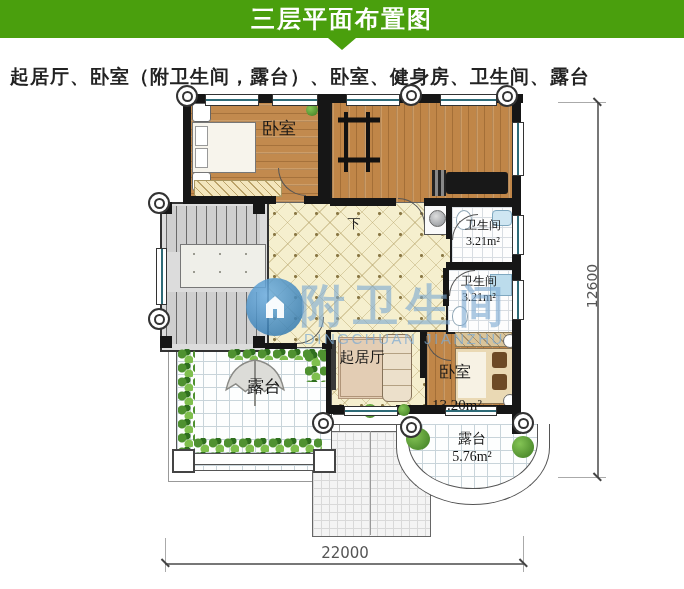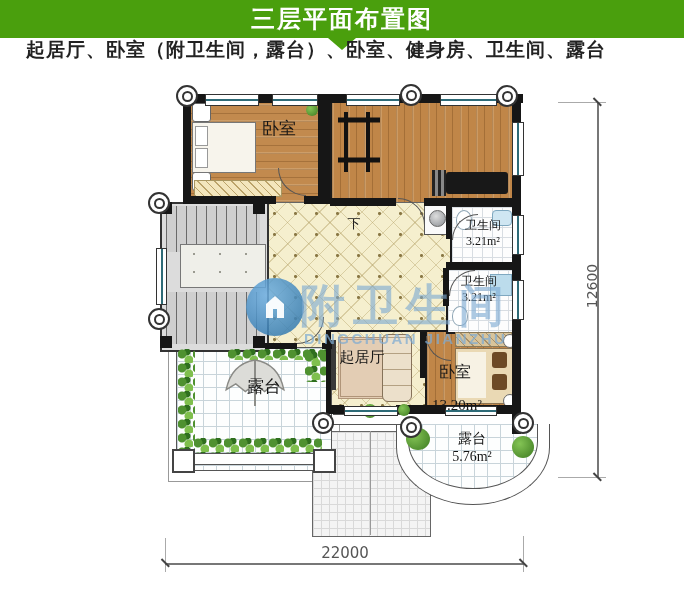--- a/index.html
+++ b/index.html
@@ -3,21 +3,21 @@
 <meta charset="utf-8">
 <style>
   html,body{margin:0;padding:0;}
   body{width:684px;height:589px;position:relative;background:#fff;overflow:hidden;
        font-family:"Liberation Serif","DejaVu Serif",serif;}
   .abs{position:absolute;}
   
   .hdr{left:0;top:0;width:684px;height:38px;background:#4a9f0d;display:flex;align-items:center;justify-content:center;}
   .hdr-t{color:#fff;font-size:24px;font-weight:bold;letter-spacing:2px;font-family:"Liberation Sans","DejaVu Sans",sans-serif;}
   .tri{left:328px;top:38px;width:0;height:0;border-left:14px solid transparent;border-right:14px solid transparent;border-top:12px solid #4a9f0d;}
-  .sub{left:0;top:37px;width:600px;text-align:center;font-size:19px;color:#222;font-weight:600;letter-spacing:1px;margin-left:16px;}
+  .sub{left:0;top:64px;width:600px;text-align:center;font-size:19px;color:#222;font-weight:600;letter-spacing:1px;}
   
   .woodH{background-color:#c28a4e;background-image:
     repeating-linear-gradient(0deg,rgba(255,245,225,.18) 0 2px,transparent 2px 16px),
     repeating-linear-gradient(0deg,rgba(92,52,12,.28) 0 1px,transparent 1px 8px);}
   .woodV{background-color:#c08648;background-image:
     repeating-linear-gradient(90deg,rgba(255,245,225,.18) 0 2px,transparent 2px 16px),
     repeating-linear-gradient(90deg,rgba(92,52,12,.28) 0 1px,transparent 1px 8px);}
   .diamond{background-color:#f5efce;background-image:
     radial-gradient(circle,#8a7845 1.2px,transparent 1.8px),
     repeating-linear-gradient(45deg,rgba(175,155,95,.4) 0 1px,transparent 1px 15px),
@@ -222,21 +222,21 @@
   <span style="display:block">5.76m²</span>
 </div>
 <div class="abs rlabel" style="left:346px;top:216px;width:16px;font-size:13px;">下</div>
 
 <div class="abs wm" style="left:246px;top:278px;width:58px;height:58px;border-radius:50%;background:radial-gradient(circle at 35% 30%,rgba(110,175,225,.85),rgba(38,110,165,.85));display:flex;align-items:center;justify-content:center;">
   <svg width="30" height="30" viewBox="0 0 30 30">
       <path d="M6 26 V12 L15 4 L24 12 V26 H17 V17 H13 V26 Z" fill="#fff" opacity="0.95"></path>
     </svg>
 </div>
 <div class="abs wm" style="left:300px;top:276px;width:260px;font-size:45px;font-weight:bold;letter-spacing:8px;color:rgba(125,170,210,.62);">附卫生间</div>
-<div class="abs wm" style="left:304px;top:330px;width:260px;font-size:15px;font-weight:bold;letter-spacing:2.5px;color:rgba(125,170,210,.72);font-family:'Liberation Sans','DejaVu Sans',sans-serif;">DINGCHUAN JIANZHU</div>
+<div class="abs wm" style="left:304px;top:330px;width:260px;font-size:15px;font-weight:normal;letter-spacing:2.5px;color:rgba(125,170,210,.72);font-family:'Liberation Sans','DejaVu Sans',sans-serif;">DINGCHUAN JIANZHU</div>
 
 <div class="abs ext" style="left:558px;top:102px;width:48px;height:1px;"></div>
 <div class="abs ext" style="left:558px;top:477px;width:48px;height:1px;"></div>
 <div class="abs dimline" style="left:597px;top:102px;width:1.5px;height:376px;"></div>
 <div class="abs tick" style="left:592px;top:101px;"></div>
 <div class="abs tick" style="left:592px;top:476px;"></div>
 <div class="abs dimtxt" style="left:570px;top:278px;transform:rotate(-90deg);transform-origin:center;">12600</div>
 <div class="abs ext" style="left:165px;top:538px;width:1px;height:34px;"></div>
 <div class="abs ext" style="left:523px;top:536px;width:1px;height:36px;"></div>
 <div class="abs dimline" style="left:165px;top:563px;width:359px;height:1.5px;"></div>

